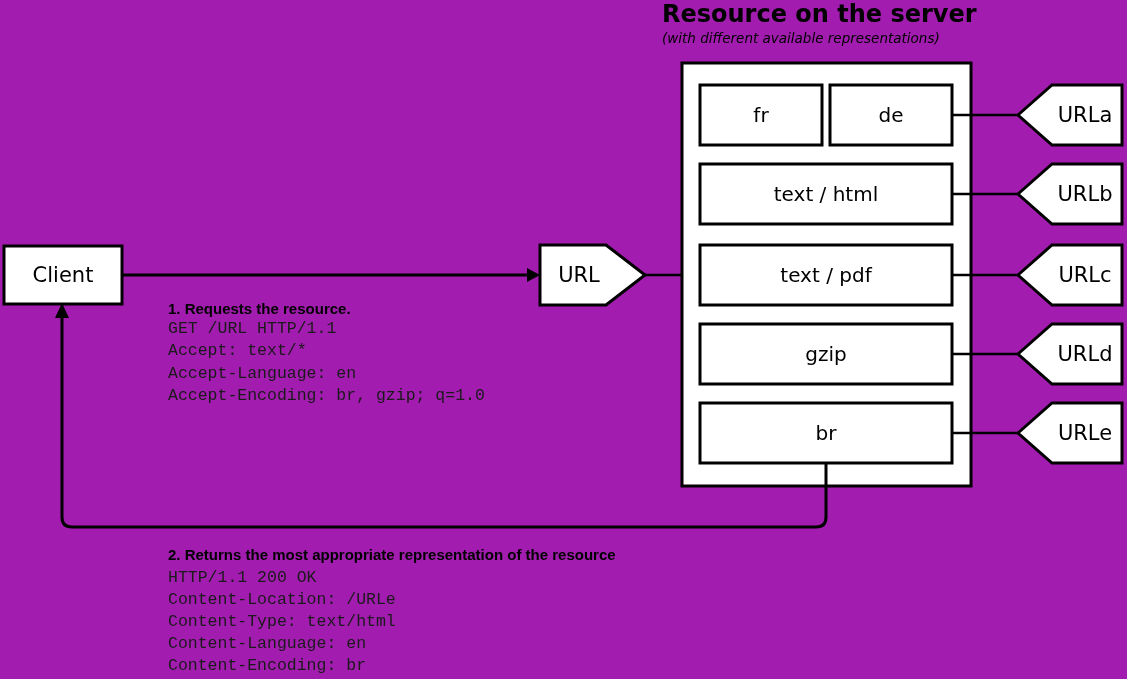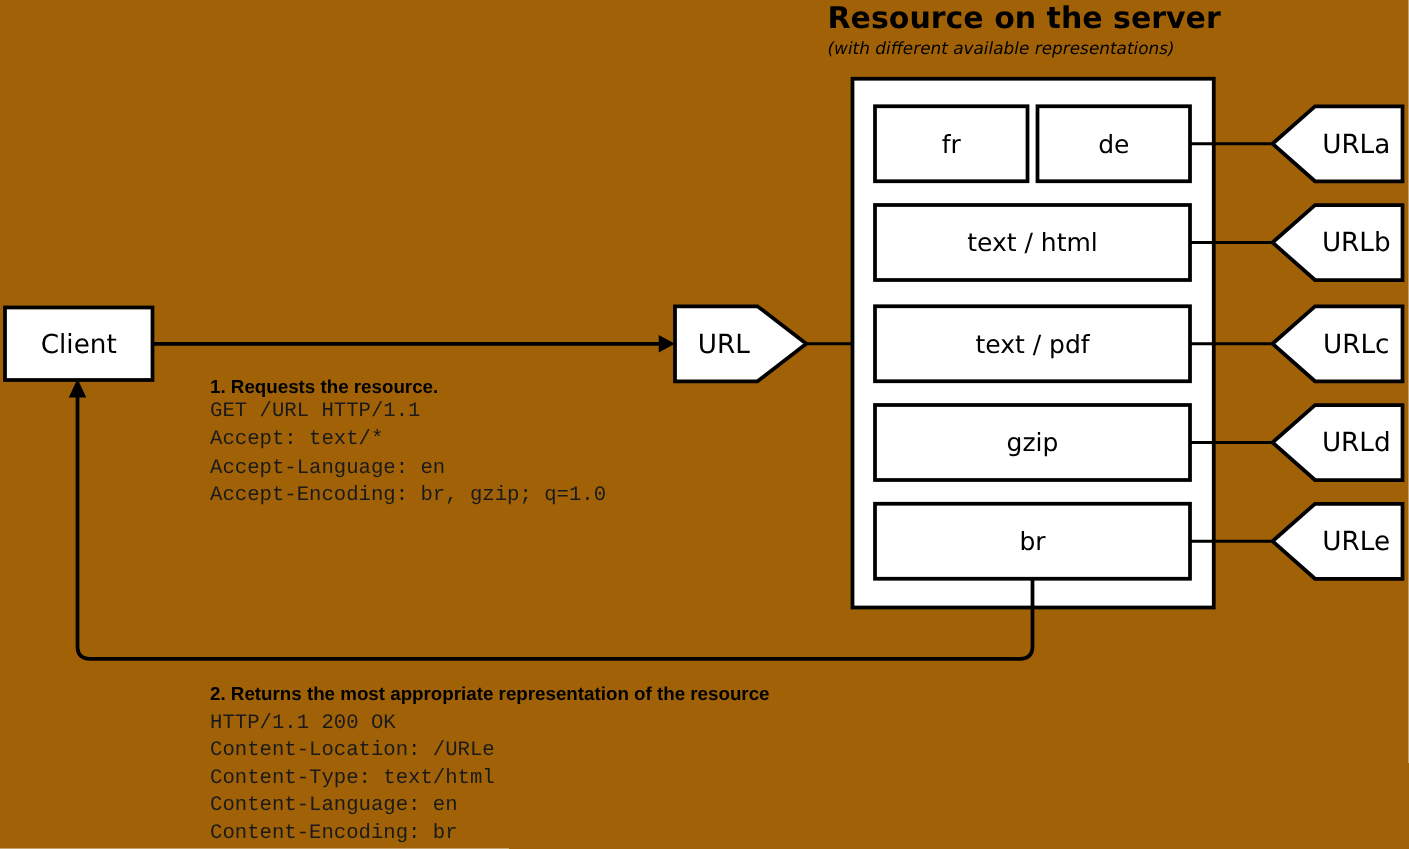--- a/index.html
+++ b/index.html
@@ -4,21 +4,21 @@
 <style>
   html, body {
     margin: 0;
     padding: 0;
     background: #ffffff;
   }
   .canvas {
     position: relative;
     width: 1127px;
     height: 679px;
-    background: #a16207;
+    background: #a21caf;
     overflow: hidden;
   }
   svg { display: block; }
 
   .shape {
     fill: #ffffff;
     stroke: #000000;
     stroke-width: 3;
   }
   .thinline {

